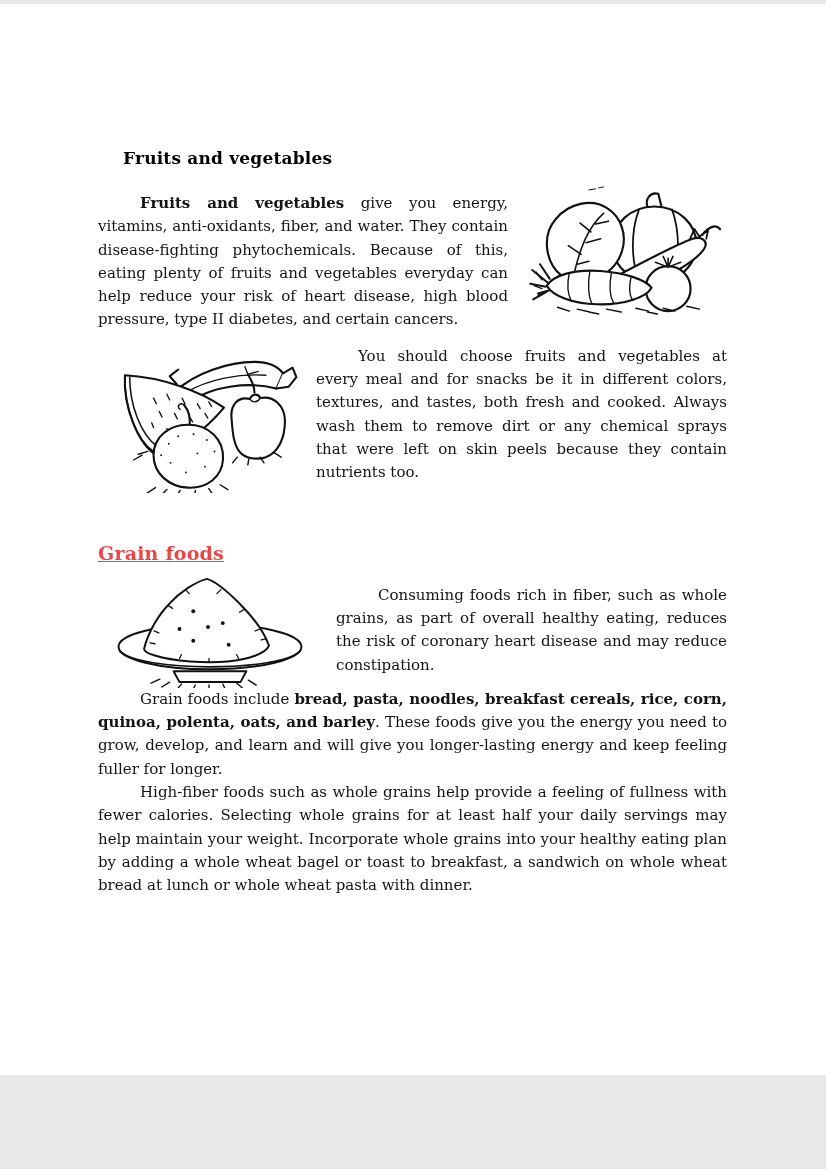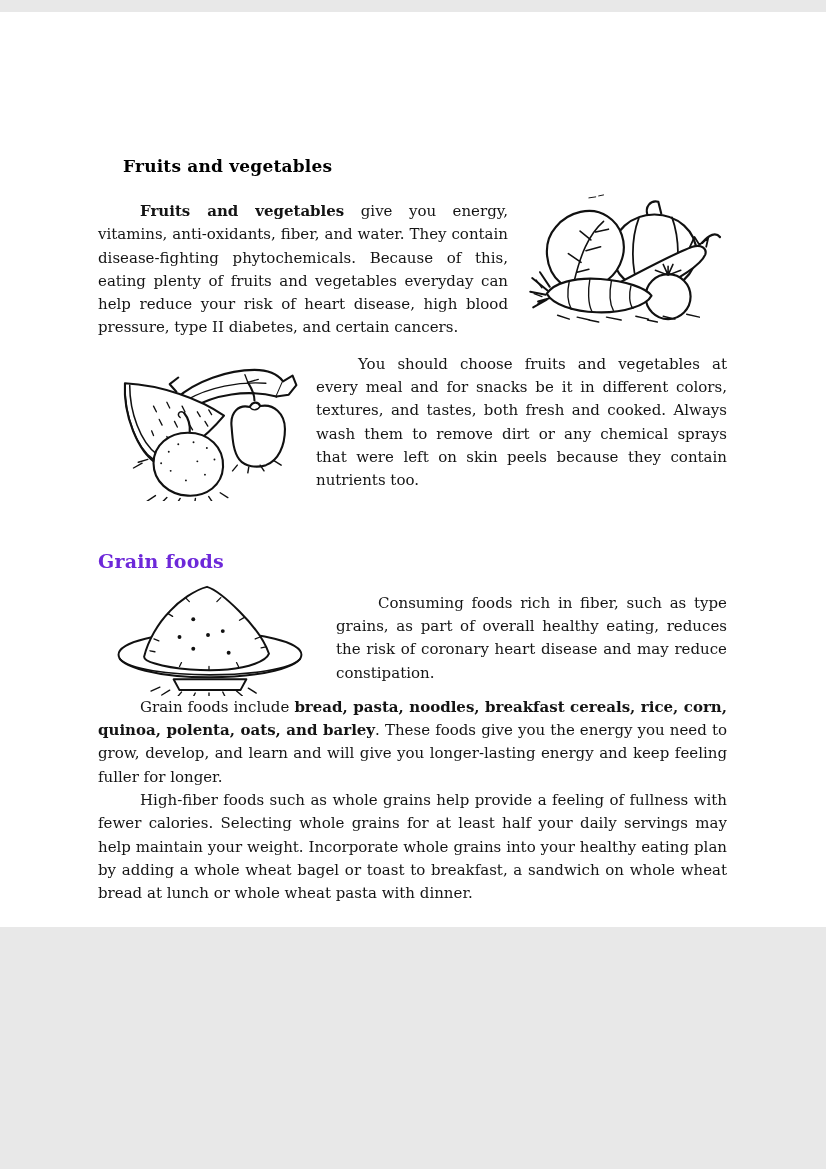--- a/index.html
+++ b/index.html
@@ -1,34 +1,35 @@
 <!DOCTYPE html>
 <html><head>
 <meta charset="utf-8">
 <style>
   html,body{margin:0;padding:0;background:#e8e8e8;}
   .page{
     position:relative;
-    width:826px;height:915px;
-    margin:12px auto;
+    width:826px;height:1071px;
+    margin:4px auto;
     background:#ffffff;
     font-family:"DejaVu Serif","Liberation Serif",serif;
     color:#141414;
     overflow:hidden;
   }
   .content{padding:0 99px 0 98px;}
   .h1{
     font-size:17px;font-weight:bold;color:#000;
     margin:145px 0 0 25px;line-height:19px;
     letter-spacing:.2px;
   }
   .h2{
-    font-size:19px;font-weight:bold;color:#6d28d9;
+    font-size:19px;font-weight:bold;color:#ef4444;
     margin:50px 0 0 0;line-height:20px;
     letter-spacing:.2px;
+    text-decoration:underline;
   }
   .sec{display:flow-root;}
   .sec1{margin-top:24px;}
   .sec2{margin-top:13px;}
   .sec3{margin-top:7px;}
   p.body{
     font-size:15px;line-height:23.3px;
     text-align:justify;text-indent:42px;
     margin:0;
   }
@@ -152,21 +153,21 @@
               <circle cx="84" cy="42" r="2"></circle>
                 <circle cx="99" cy="58" r="2"></circle>
                 <circle cx="114" cy="54" r="2"></circle>
               <circle cx="84" cy="72" r="2"></circle>
                 <circle cx="70" cy="60" r="2"></circle>
                 <circle cx="120" cy="76" r="2"></circle>
             </g>
           </g>
         </svg>
       </span>
-      <p class="body">Consuming foods rich in fiber, such as type grains, as part of overall healthy eating, reduces the risk of coronary heart disease and may reduce constipation.</p>
+      <p class="body">Consuming foods rich in fiber, such as whole grains, as part of overall healthy eating, reduces the risk of coronary heart disease and may reduce constipation.</p>
     </div>
 
     <p class="body p5"><span>Grain foods include </span><b>bread, pasta, noodles, breakfast cereals, rice, corn, quinoa, polenta, oats, and barley</b><span>. These foods give you the energy you need to grow, develop, and learn and will give you longer-lasting energy and keep feeling fuller for longer.</span></p>
 
     <p class="body p4">High-fiber foods such as whole grains help provide a feeling of fullness with fewer calories. Selecting whole grains for at least half your daily servings may help maintain your weight. Incorporate whole grains into your healthy eating plan by adding a whole wheat bagel or toast to breakfast, a sandwich on whole wheat bread at lunch or whole wheat pasta with dinner.</p>
 
   </div>
 
   <div class="page-number">9</div>
 

